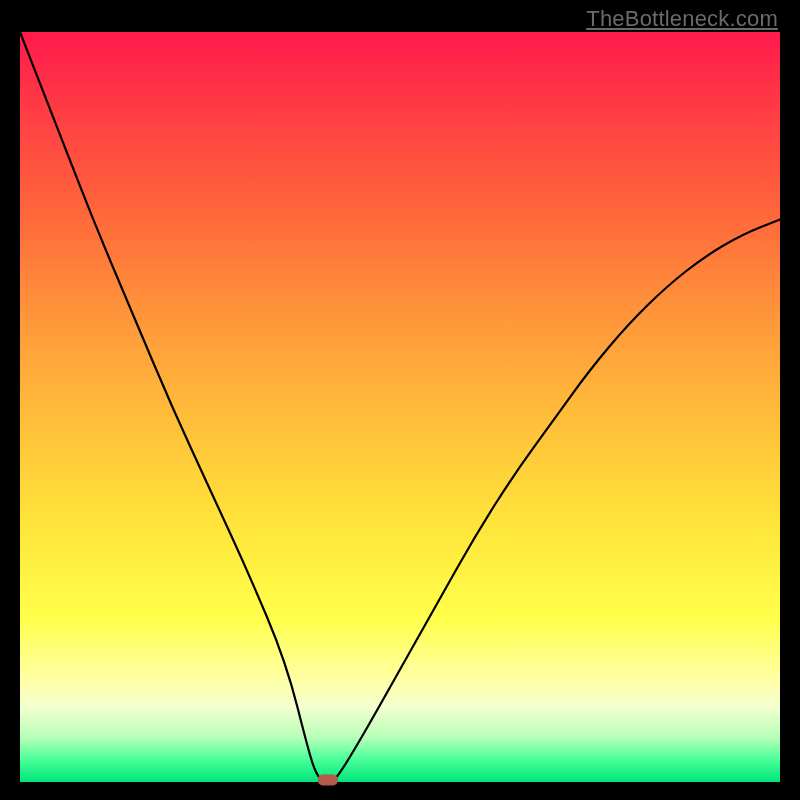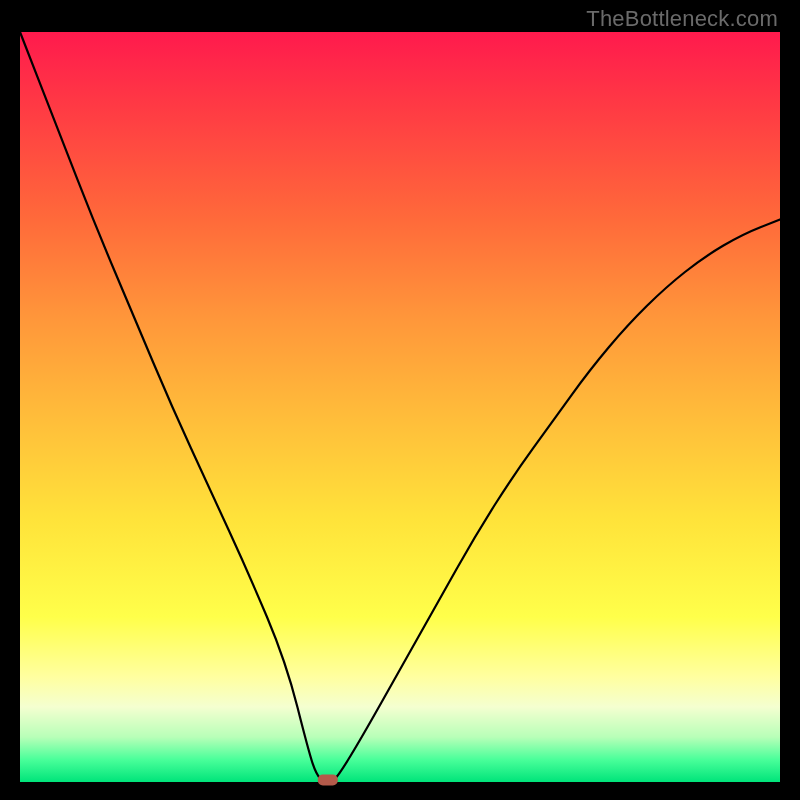--- a/index.html
+++ b/index.html
@@ -43,20 +43,21 @@
   }
   .watermark {
     position: absolute;
     top: 6px;
     right: 22px;
     color: #6a6a6a;
     font-size: 22px;
     font-weight: 500;
     letter-spacing: 0.2px;
     user-select: none;
+    text-decoration: underline;
   }
   svg.curve {
     position: absolute;
     top: 0;
     left: 0;
     width: 760px;
     height: 750px;
     overflow: visible;
   }
   .vcurve {

